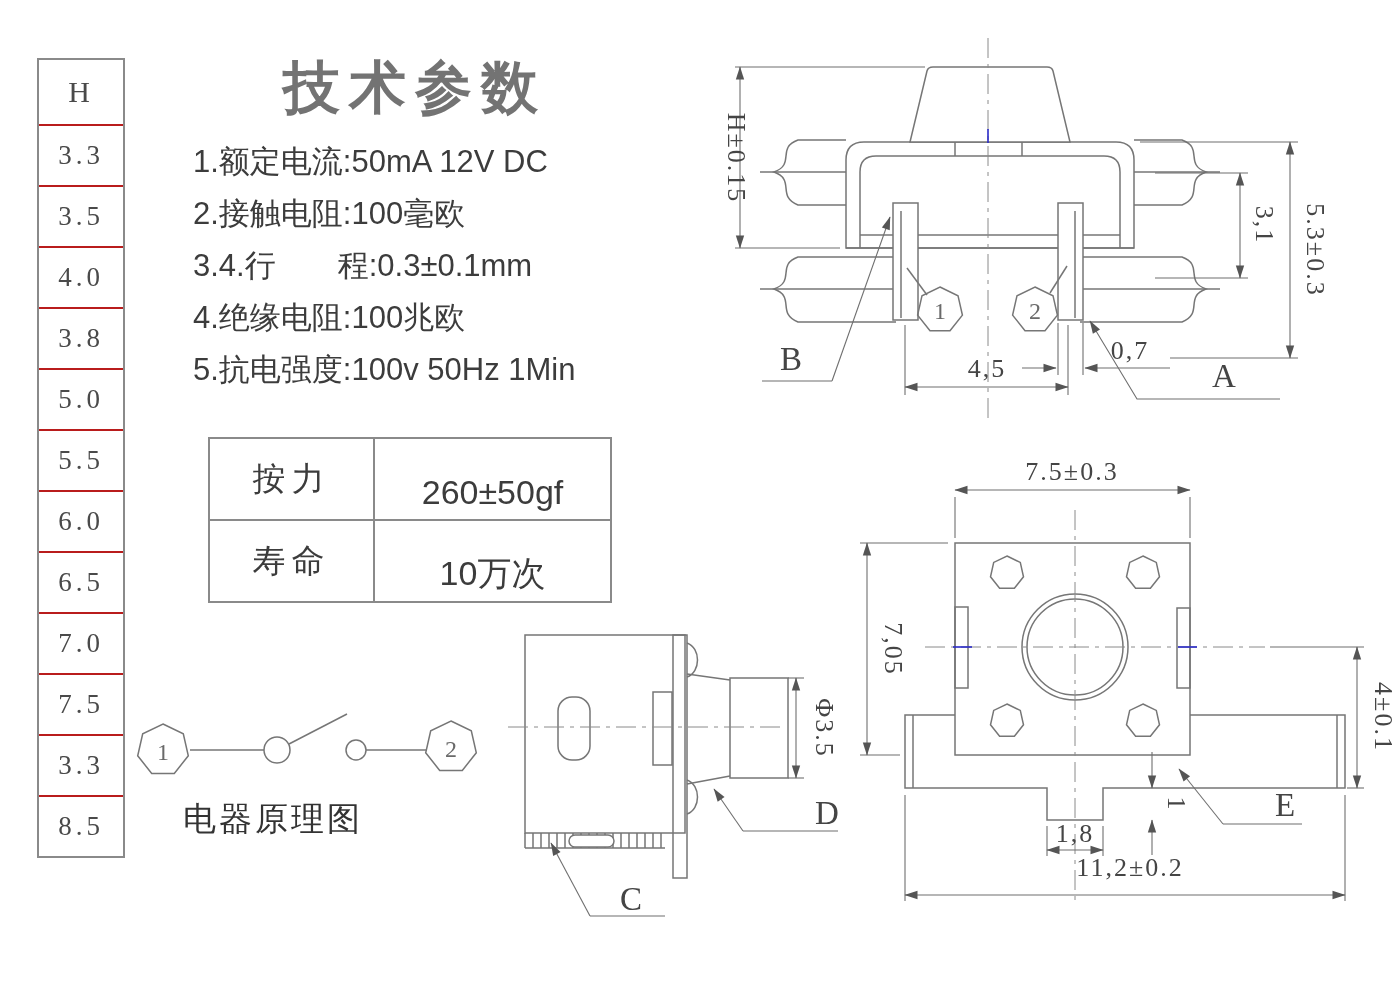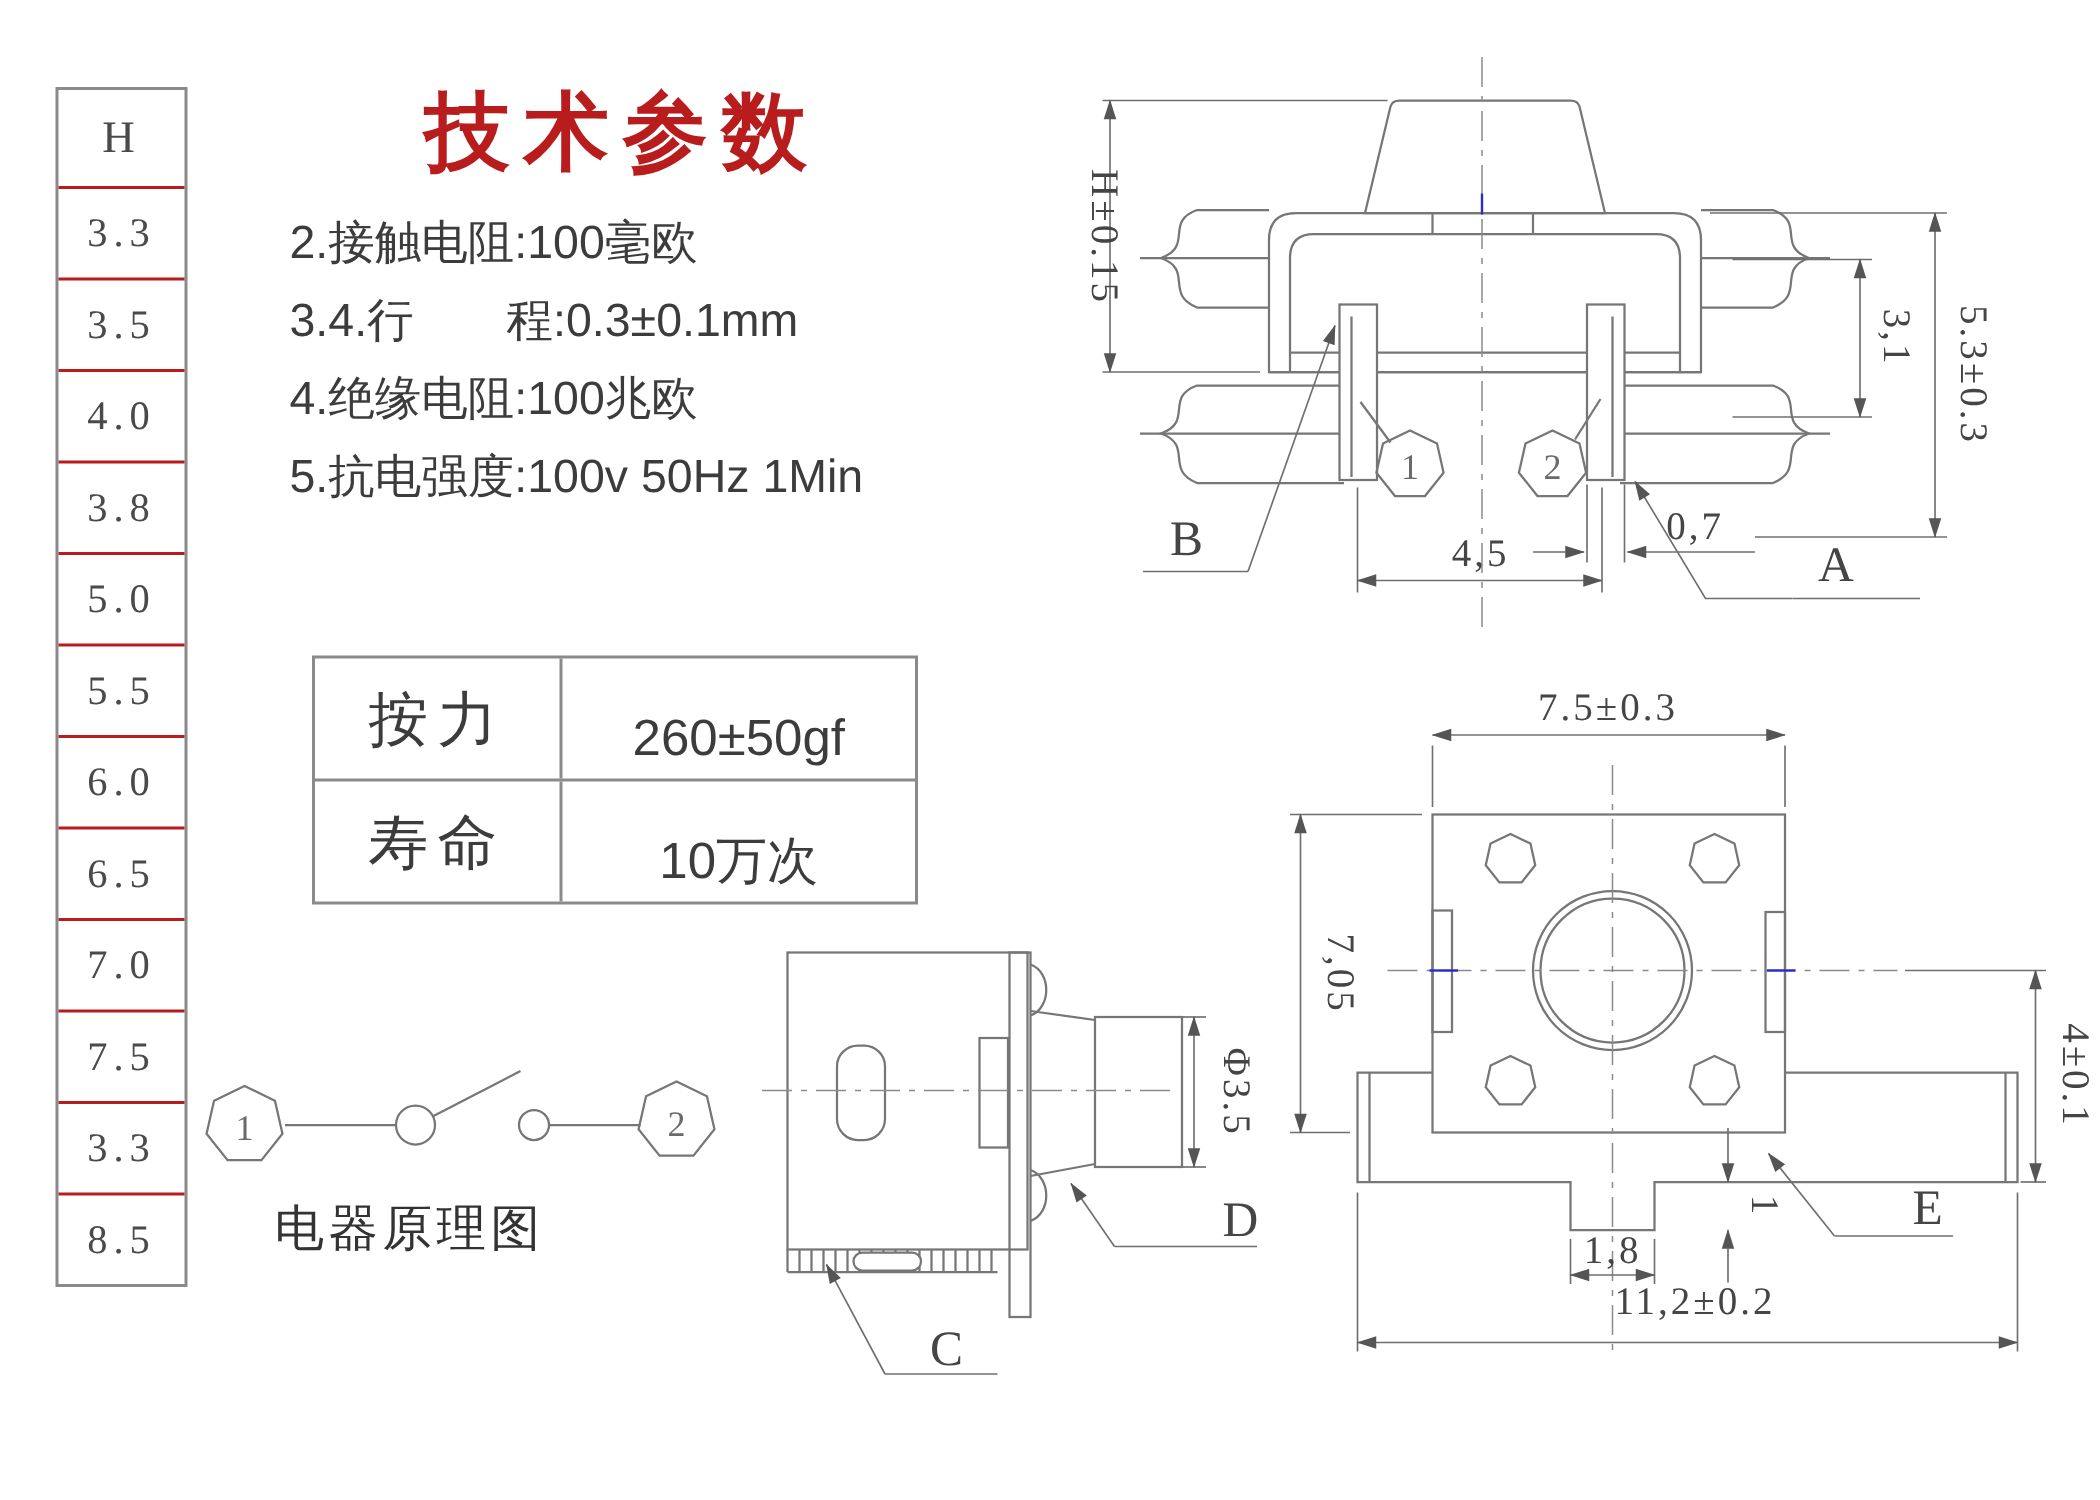--- a/index.html
+++ b/index.html
@@ -4,29 +4,29 @@
 <style>
   html,body{margin:0;padding:0;background:#ffffff;}
   .canvas{position:relative;width:1400px;height:1000px;background:#fff;overflow:hidden;
           font-family:"Liberation Sans",sans-serif;color:#3c3c3c;}
   
   .h-table{position:absolute;left:37px;top:58px;width:84px;border:2px solid #8a8a8a;}
   .h-cell{height:59px;border-top:2px solid #b91c1c;display:flex;align-items:center;justify-content:center;
           font-family:"Liberation Serif",serif;font-size:27px;letter-spacing:4px;color:#4a4a4a;}
   .h-cell:first-child{border-top:none;height:64px;font-size:30px;}
   
-  .title{position:absolute;left:283px;top:50px;font-size:57px;font-weight:700;letter-spacing:9px;color:#b91c1c;}
+  .title{position:absolute;left:283px;top:50px;font-size:57px;font-weight:700;letter-spacing:9px;color:#737373;}
   .specs{position:absolute;left:193px;top:136px;width:540px;}
   .spec-line{font-size:31px;line-height:52px;white-space:pre;color:#3c3c3c;}
   
   .params{position:absolute;left:208px;top:437px;width:400px;border:2px solid #8a8a8a;}
   .p-row{display:flex;height:80px;}
   .p-row + .p-row{border-top:2px solid #8a8a8a;}
   .p-label{width:163px;border-right:2px solid #8a8a8a;display:flex;align-items:center;justify-content:center;
-           font-size:40px;letter-spacing:6px;}
+           font-size:33px;letter-spacing:6px;}
   .p-value{flex:1;display:flex;align-items:center;justify-content:center;font-size:34px;margin-top:26px;}
   .sch-caption{position:absolute;left:183px;top:797px;font-size:33px;letter-spacing:3px;
                font-family:Liberation Sans, sans-serif;color:#333;}
   svg{position:absolute;overflow:visible;}
   .ln{stroke:#767676;stroke-width:1.5;fill:none;}
   .lnw{stroke:#767676;stroke-width:1.5;fill:#ffffff;}
   .dim{stroke:#6f6f6f;stroke-width:1.1;fill:none;}
   .cl{stroke:#8a8a8a;stroke-width:1;stroke-dasharray:20 6 4 6;fill:none;}
   .clb{stroke:#2a2ac8;stroke-width:1.6;fill:none;}
   .dim-text{font-family:"Liberation Serif",serif;font-size:26px;letter-spacing:2px;fill:#454545;}
@@ -50,20 +50,21 @@
     <div class="h-cell">6.5</div>
     <div class="h-cell">7.0</div>
     <div class="h-cell">7.5</div>
     <div class="h-cell">3.3</div>
     <div class="h-cell">8.5</div>
   </div>
 
   <div class="title">技术参数</div>
 
   <div class="specs">
+    <div class="spec-line">1.额定电流:50mA 12V DC</div>
     <div class="spec-line">2.接触电阻:100毫欧</div>
     <div class="spec-line">3.4.行　　程:0.3±0.1mm</div>
     <div class="spec-line">4.绝缘电阻:100兆欧</div>
     <div class="spec-line">5.抗电强度:100v 50Hz 1Min</div>
   </div>
 
   <div class="params">
     <div class="p-row">
       <div class="p-label">按力</div>
       <div class="p-value">260±50gf</div>

